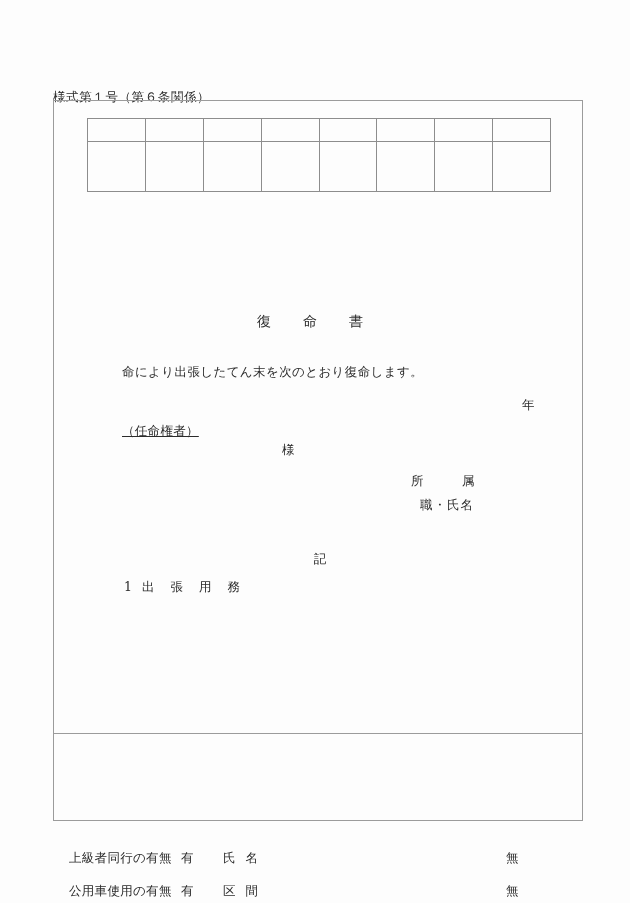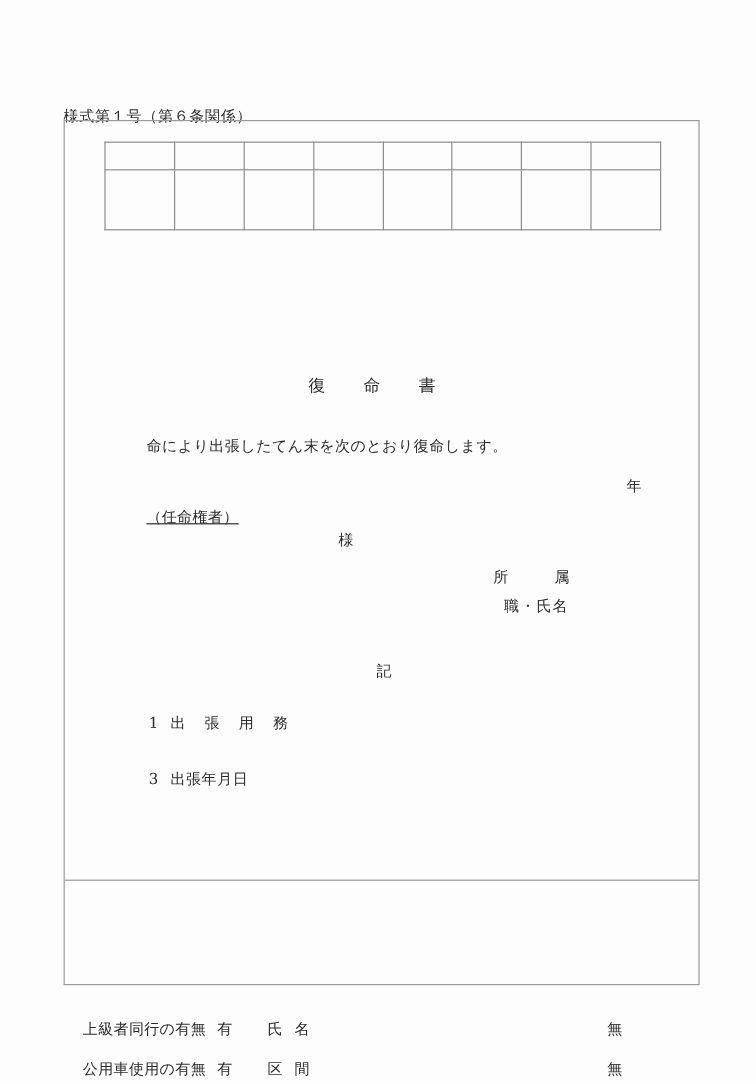--- a/index.html
+++ b/index.html
@@ -130,21 +130,20 @@
     position: absolute;
     left: 70px;
     top: 480px;
     width: 300px;
   }
   .item-row {
     font-size: 12.5px;
     height: 30px;
     line-height: 1;
     white-space: nowrap;
-    margin-top: 16px;
   }
   .item-num {
     display: inline-block;
     width: 14px;
   }
   .item-text-spaced { letter-spacing: 6px; }
   .item-text-plain  { letter-spacing: 0.5px; }
 
   
   #bottom-divider {
@@ -236,24 +235,20 @@
   <div id="affiliation-label" class="line">所　属</div>
 
   <div id="name-label" class="line">職・氏名</div>
 
   <div id="memo-marker">記</div>
 
   <div id="items-list">
     <div class="item-row">
       <span class="item-num">1</span>
       <span class="item-text-spaced">出 張 用 務</span>
-    </div>
-    <div class="item-row">
-      <span class="item-num">3</span>
-      <span class="item-text-plain">出張年月日</span>
     </div>
   </div>
 
   <div id="bottom-divider"></div>
 
   <div id="bottom-section">
 
     <div id="bottom-row-1" class="bottom-row">
       <span class="b-label">上級者同行の有無</span>
       <span class="b-yes">有</span>

